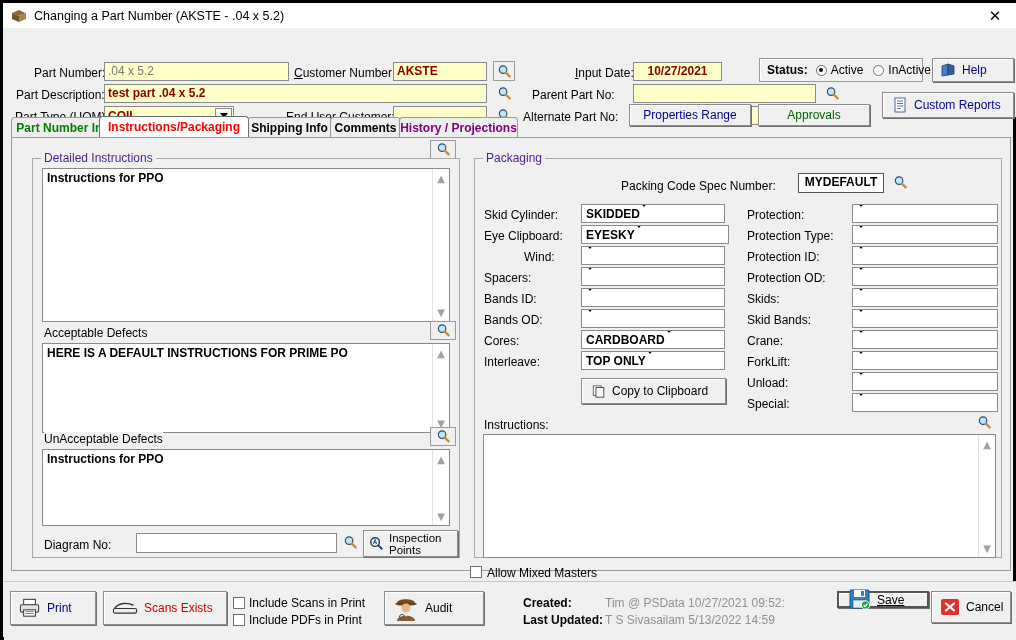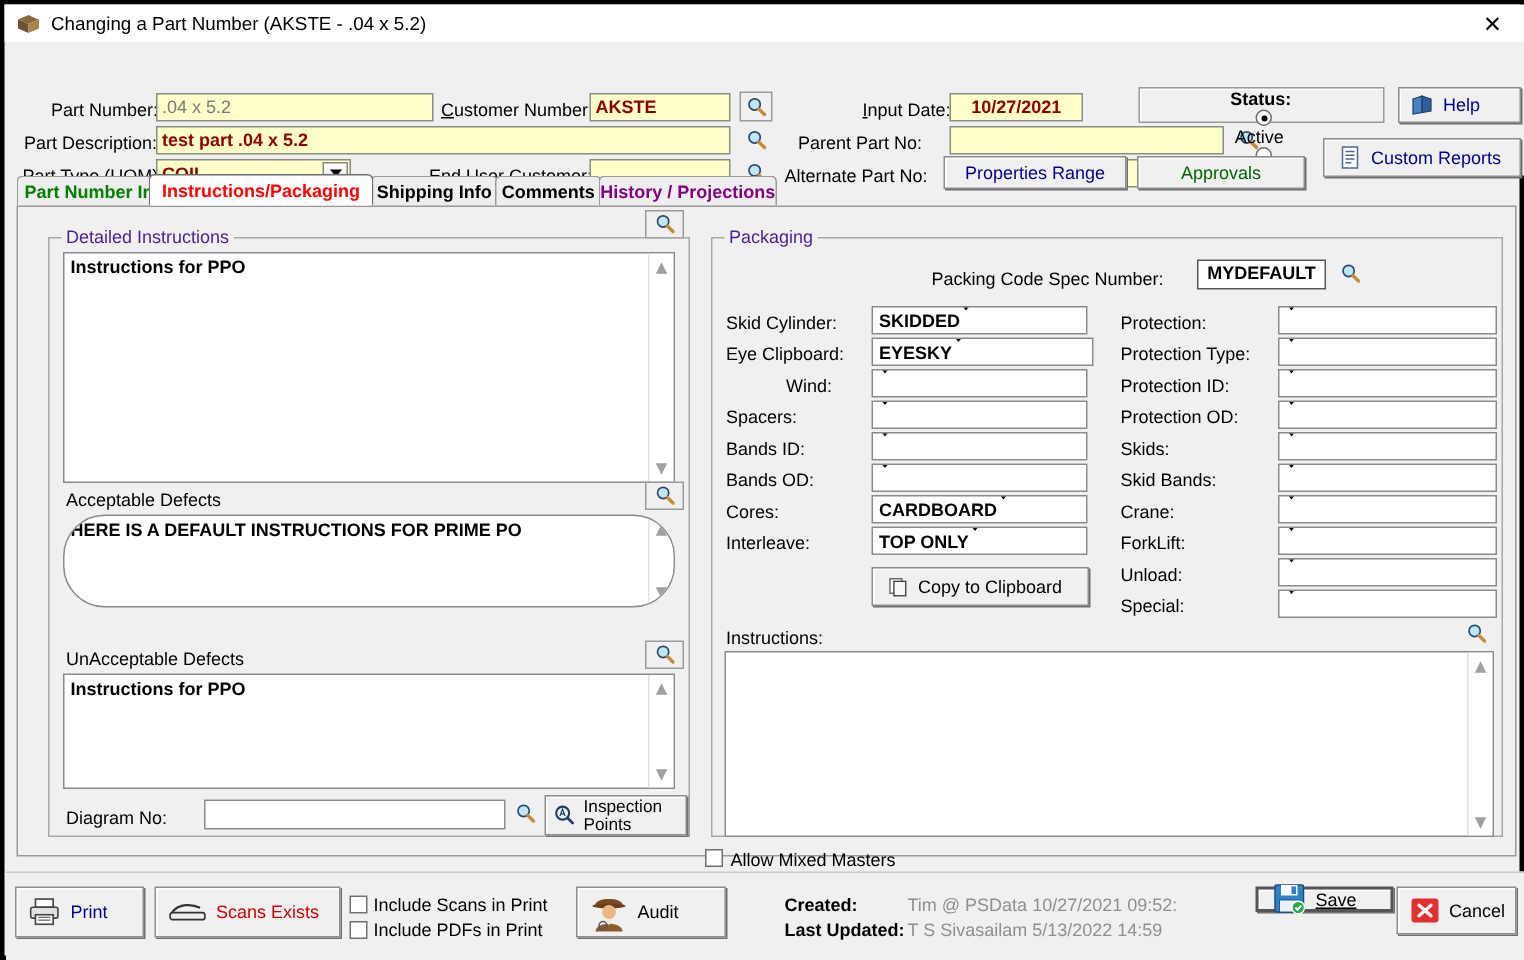--- a/index.html
+++ b/index.html
@@ -331,21 +331,21 @@
     <div class="magbtn flat" style="left:817px; top:55px; width:22px; height:20px;">
       <svg class="mag" viewBox="0 0 16 16">
           <circle cx="6.5" cy="6" r="4" fill="#bfe4f5" stroke="#274a6d" stroke-width="1.2"></circle>
           <path d="M9.5 9.2 L13.5 13.2" stroke="#c78b35" stroke-width="2.4" stroke-linecap="round"></path>
         </svg>
     </div>
 
     <span class="lbl" style="left:519px; top:82px;">Alternate Part No:</span>
     <div class="tf" style="left:629px; top:78px; width:183px; height:19px;"></div>
 
-    <div class="statusgrp" style="left:755px; top:30px; width:164px; height:24px; padding-left:7px;flex-direction:column;">
+    <div class="statusgrp" style="left:755px; top:30px; width:164px; height:24px; padding-left:7px;">
       <span style="font-weight:bold; margin-right:8px;">Status:</span>
       <span class="radio on"></span>
       <span style="margin-right:10px;">Active</span>
       <span class="radio"></span>
       <span>InActive</span>
     </div>
 
     <div class="btn" style="left:928px; top:30px; width:82px; height:24px; justify-content:flex-start; padding-left:7px; color:#00008b;">
       <svg width="16" height="16" viewBox="0 0 16 16" style="margin-right:6px">
         <path d="M2 4 L8 2 L8 13 L2 14 Z" fill="#4a7fc1" stroke="#1b3f6b" stroke-width="0.8"></path>
@@ -395,21 +395,21 @@
       </div>
     </div>
 
     <div class="subhdr" style="left:32px; top:188px;">Acceptable Defects</div>
     <div class="magbtn" style="left:418px; top:183px; width:26px; height:19px;">
       <svg class="mag" viewBox="0 0 16 16">
           <circle cx="6.5" cy="6" r="4" fill="#bfe4f5" stroke="#274a6d" stroke-width="1.2"></circle>
           <path d="M9.5 9.2 L13.5 13.2" stroke="#c78b35" stroke-width="2.4" stroke-linecap="round"></path>
         </svg>
     </div>
-    <div class="ta" style="left:30px; top:205px; width:408px; height:62px;border-radius:28px;">
+    <div class="ta" style="left:30px; top:205px; width:408px; height:90px;">
       <div class="ta-text">HERE IS A DEFAULT INSTRUCTIONS FOR PRIME PO</div>
       <div class="sb">
         <div class="up">▲</div>
         <div class="dn">▼</div>
       </div>
     </div>
 
     <div class="subhdr" style="left:32px; top:294px;">UnAcceptable Defects</div>
     <div class="magbtn" style="left:418px; top:289px; width:26px; height:19px;">
       <svg class="mag" viewBox="0 0 16 16">

